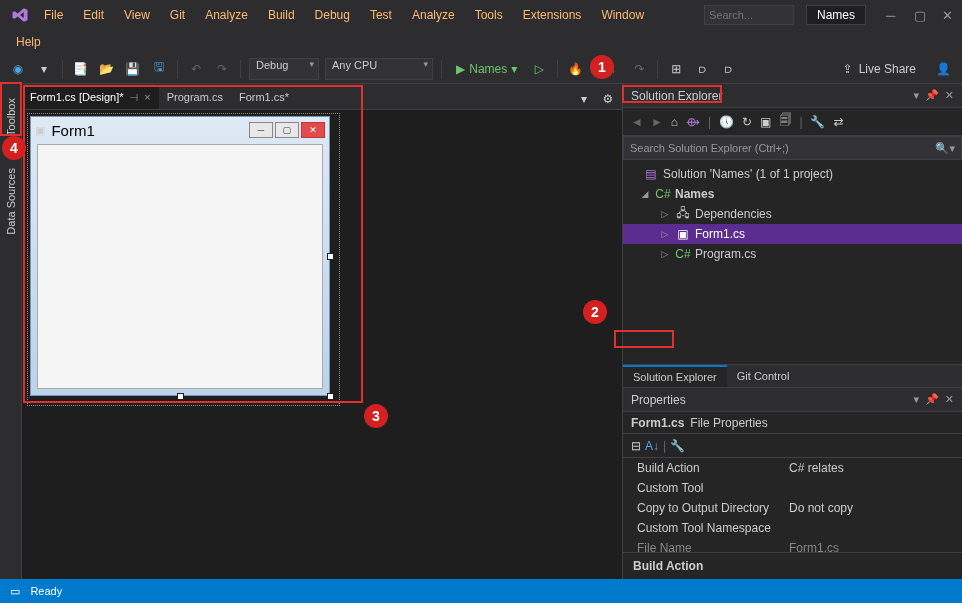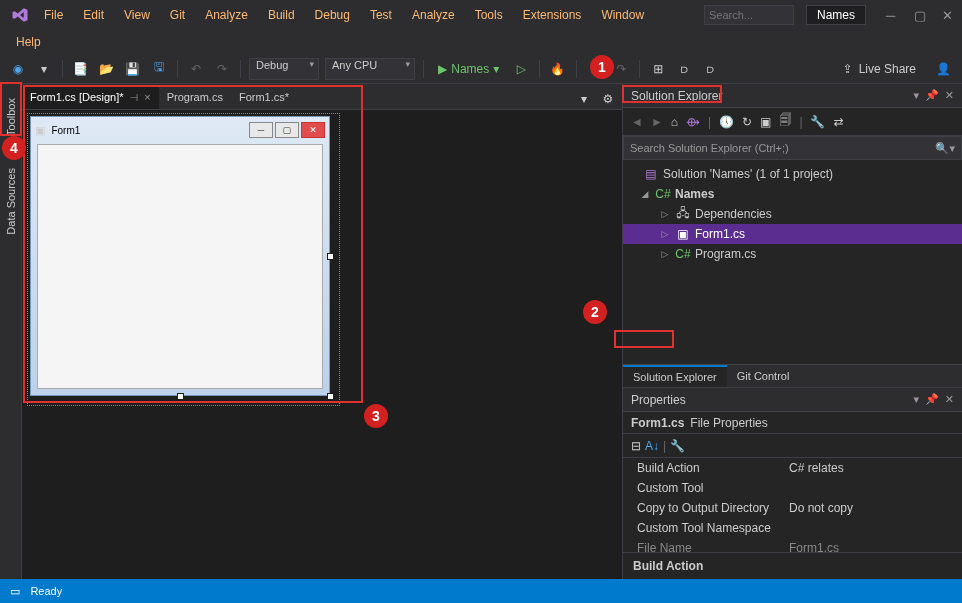--- a/index.html
+++ b/index.html
@@ -37,21 +37,21 @@
 .doc-tab { height:24px; padding:0 8px; display:flex; align-items:center; gap:6px; font-size:11px; color:#ccc; background:#2d2d30; }
 .doc-tab.active { background:#1e1e1e; color:#fff; }
 .doc-tab .x { font-size:11px; color:#999; }
 .doc-tab .pin { font-size:10px; color:#999; }
 .doc-tabs-tail { margin-left:auto; display:flex; gap:4px; padding-right:4px; }
 
 
 .designer { position:absolute; top:32px; left:8px; width:340px; height:330px; }
 .form-window { width:300px; height:280px; background:linear-gradient(#dfe9f5,#bcd2ea); border:1px solid #7a98bc; position:relative; }
 .form-title { height:26px; display:flex; align-items:center; gap:6px; padding:0 4px; }
-.form-title-text { font-size:10px; color:#000; }
+.form-title-text { font-size:15px; color:#000; }
 .form-icon { font-size:11px; }
 .form-btns { margin-left:auto; display:flex; gap:2px; }
 .form-btn { width:24px; height:16px; border:1px solid #888; background:#e8e8e8; font-size:9px; display:flex; align-items:center; justify-content:center; color:#333; }
 .form-btn.close { background:#e04b4b; border-color:#c33; color:#fff; }
 .form-client { position:absolute; top:27px; left:6px; right:6px; bottom:6px; background:#f5f5f5; border:1px solid #aaa; }
 .sel-handle { width:7px; height:7px; background:#fff; border:1px solid #1e1e1e; position:absolute; }
 .sel-dots { position:absolute; border:1px dotted #888; }
 
 
 .right-panel { width:340px; display:flex; flex-direction:column; background:#252526; border-left:1px solid #3f3f46; }
@@ -128,21 +128,21 @@
   <span class="tb-sep"></span>
   <span class="tb-btn">📑</span>
   <span class="tb-btn" style="color:#d9a341">📂</span>
   <span class="tb-btn" style="color:#4ea6ea">💾</span>
   <span class="tb-btn" style="color:#4ea6ea">🖫</span>
   <span class="tb-sep"></span>
   <span class="tb-btn" style="color:#666">↶</span>
   <span class="tb-btn" style="color:#666">↷</span>
   <span class="tb-sep"></span>
   <div class="combo" style="width:70px"><span>Debug</span></div>
-  <div class="combo" style="width:90px"><span>Any CPU</span></div>
+  <div class="combo" style="width:108px"><span>Any CPU</span></div>
   <span class="tb-sep"></span>
   <div class="run-btn">▶ <span>Names</span> ▾</div>
   <span class="tb-btn" style="color:#6ec46e">▷</span>
   <span class="tb-sep"></span>
   <span class="tb-btn" style="color:#666">🔥</span>
   <span class="tb-sep"></span>
   <span class="tb-btn" style="color:#666">↓</span>
   <span class="tb-btn" style="color:#666">↷</span>
   <span class="tb-sep"></span>
   <span class="tb-btn">⊞</span>

